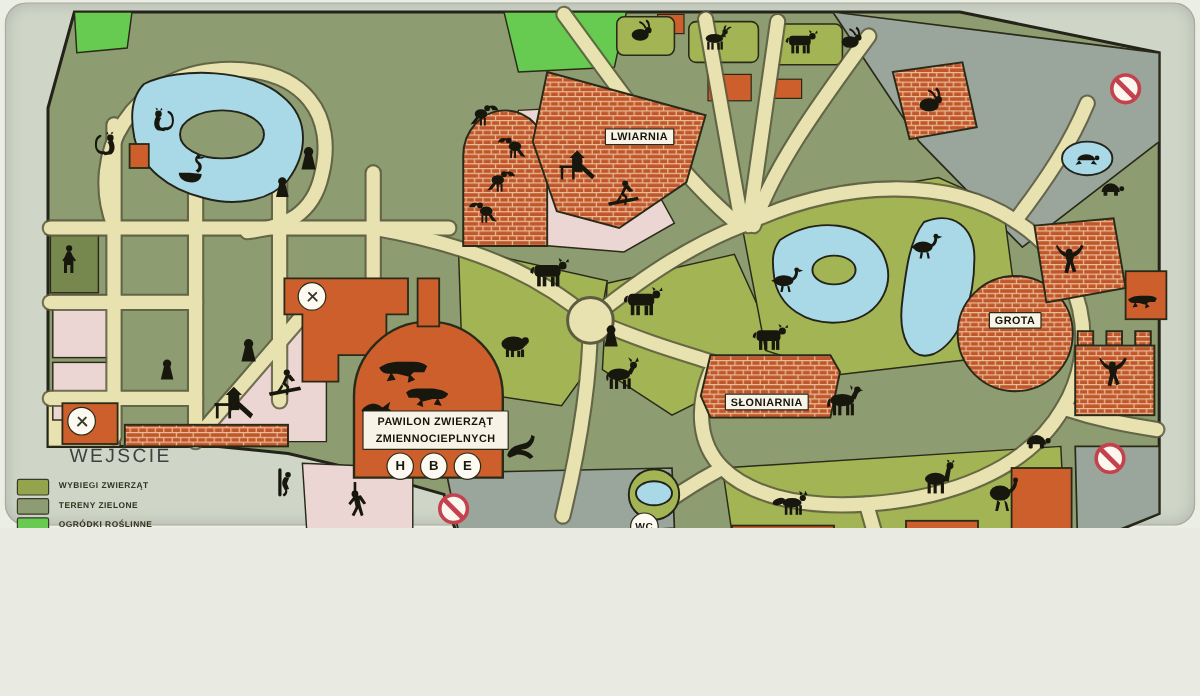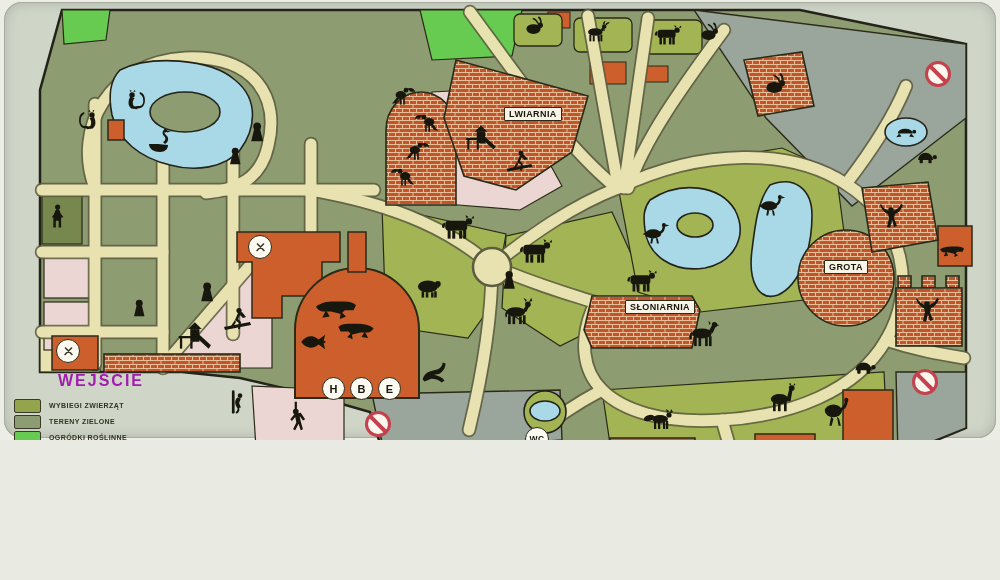--- a/index.html
+++ b/index.html
@@ -5,21 +5,21 @@
   html,body{margin:0;padding:0;}
   body{background:#e9ebe3;font-family:"Liberation Sans",sans-serif;}
   .stage{position:relative;width:1000px;height:440px;background:#eceee6;overflow:hidden;}
   .sign{position:absolute;left:4px;top:2px;right:4px;bottom:2px;background:#cfd6c8;border-radius:18px;
         box-shadow:0 0 0 1px #a7ac9e inset, 0 0 14px rgba(0,0,0,.18) inset;}
   svg.terrain{position:absolute;left:0;top:0;}
   
   .map-label{position:absolute;background:#f7f3e6;border:1px solid #2a2a18;color:#15150c;
              font-weight:bold;padding:1px 4px;font-size:9px;letter-spacing:.4px;white-space:nowrap;border-radius:1px;}
   .map-label.two-line{text-align:center;line-height:1.5;font-size:9px;padding:2px 5px;}
-  .entrance{position:absolute;color:#a21caf;font-weight:bold;font-size:16px;letter-spacing:2px;}
+  .entrance{position:absolute;color:#404040;font-weight:normal;font-size:16px;letter-spacing:2px;}
   .badge{position:absolute;border-radius:50%;background:#fdfaf2;border:1.6px solid #2a2a18;
          display:flex;align-items:center;justify-content:center;font-weight:bold;color:#17170e;}
   .badge.letter{width:21px;height:21px;font-size:11px;}
   .badge.wc{width:22px;height:22px;font-size:8.5px;letter-spacing:.5px;}
   .badge.gastro{width:22px;height:22px;}
   .no-entry{position:absolute;width:26px;height:26px;border-radius:50%;background:#fbf7ee;
             border:3px solid #c4414e;box-sizing:border-box;}
   .no-entry::after{content:"";position:absolute;left:-1px;top:8px;width:22px;height:3.6px;background:#c4414e;
                    transform:rotate(45deg);}
   
@@ -464,22 +464,26 @@
           <path d="M13.5 9.5L10 24h14L20.5 9.5z"></path>
         </g>
         <g transform="translate(495.6,269.6) scale(0.8)" fill="#17170e">
           <circle cx="17" cy="6.5" r="4.6"></circle>
           <path d="M13.5 9.5L10 24h14L20.5 9.5z"></path>
         </g>
       </g>
   </svg>
 
   <div class="map-label" style="left:504px;top:107px;">LWIARNIA</div>
-  <div class="map-label" style="left:604px;top:300px;margin-left:21px;">SŁONIARNIA</div>
+  <div class="map-label" style="left:604px;top:328px;">SŁONIARNIA</div>
   <div class="map-label" style="left:824px;top:260px;">GROTA</div>
+  <div class="map-label two-line" style="left:302px;top:342px;width:110px;">
+    <div>PAWILON ZWIERZĄT</div>
+    <div>ZMIENNOCIEPLNYCH</div>
+  </div>
   <div class="entrance" style="left:58px;top:372px;">WEJŚCIE</div>
 
   <div class="badge wc" style="left:525px;top:427px;">WC</div>
   <div class="badge letter" style="left:322px;top:377px;">H</div>
   <div class="badge letter" style="left:350px;top:377px;">B</div>
   <div class="badge letter" style="left:378px;top:377px;">E</div>
 
   <div class="badge gastro" style="left:248px;top:235px;">
     <svg viewBox="0 0 12 12" width="13" height="13">
       <path d="M3.2 2.8l6 6M8.8 2.8l-6 6" stroke="#3a3a2a" stroke-width="1.5" stroke-linecap="round"></path>

